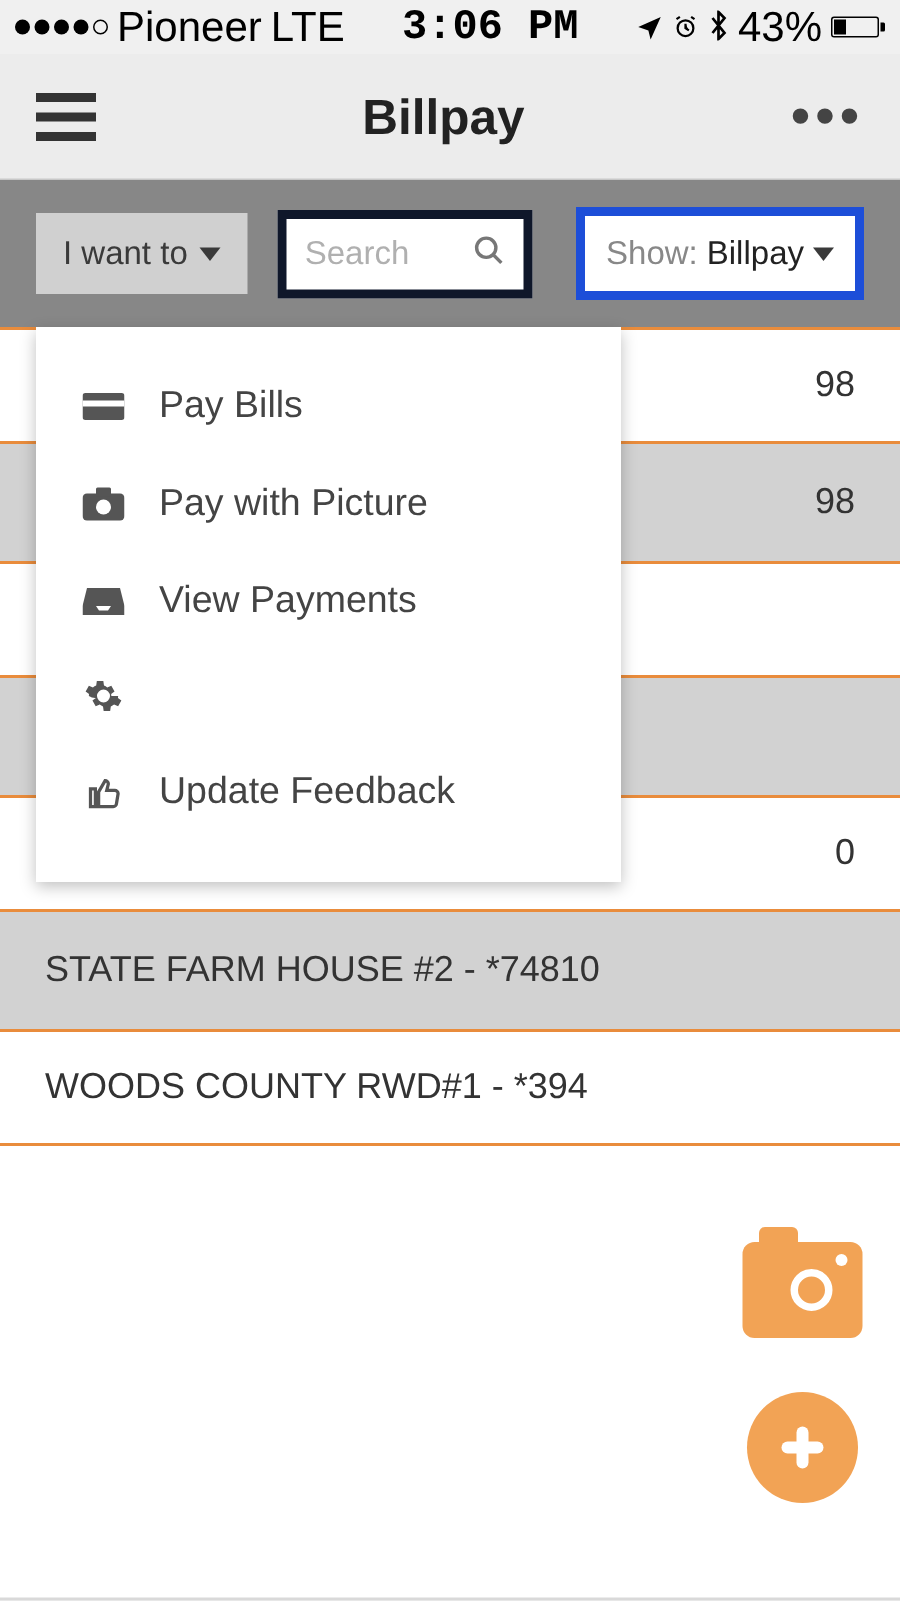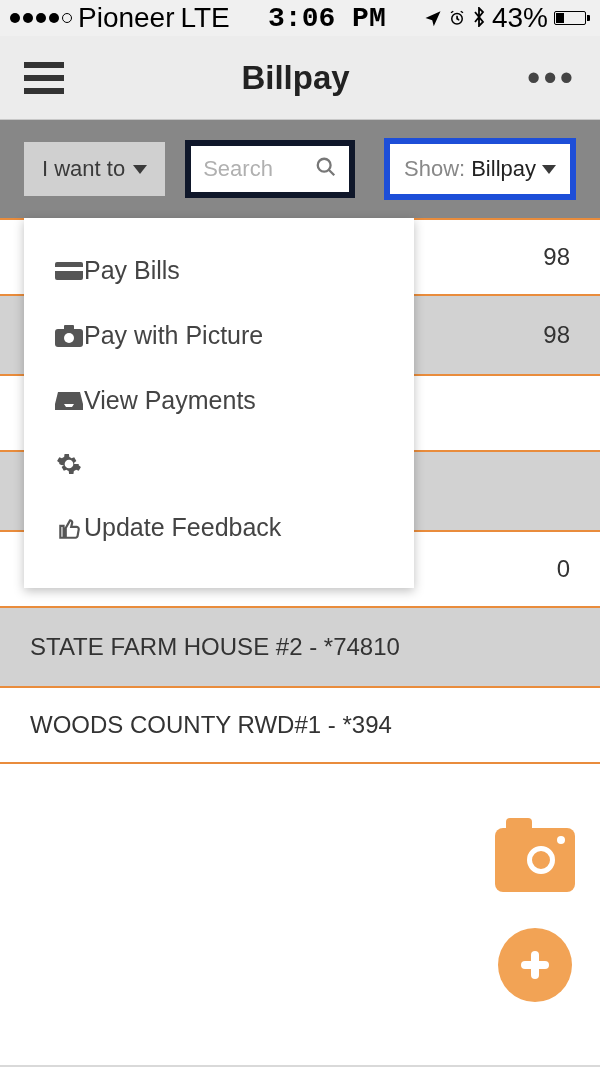--- a/index.html
+++ b/index.html
@@ -125,20 +125,21 @@
     padding: 20px 0 28px 0;
     z-index: 10;
   }
   .menu-item {
     display: flex;
     align-items: center;
     padding: 18px 30px;
     font-size: 25px;
     color: #444;
     cursor: pointer;
+    gap: 22px;
   }
   .menu-icon { width: 30px; display: flex; justify-content: center; color: #555; flex-shrink: 0; }
 
   
   .fab {
     position: absolute;
     right: 28px;
     width: 74px;
     height: 74px;
     border-radius: 50%;

